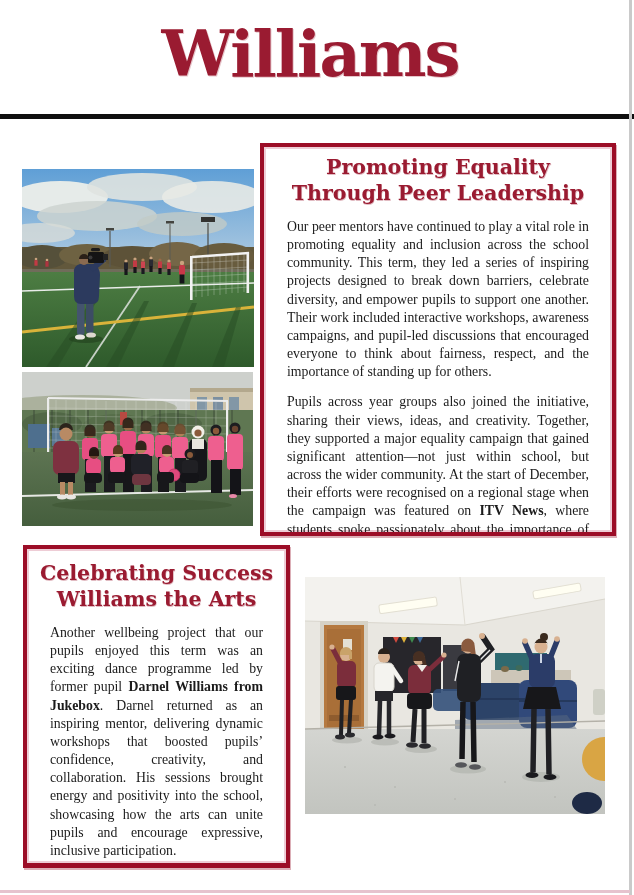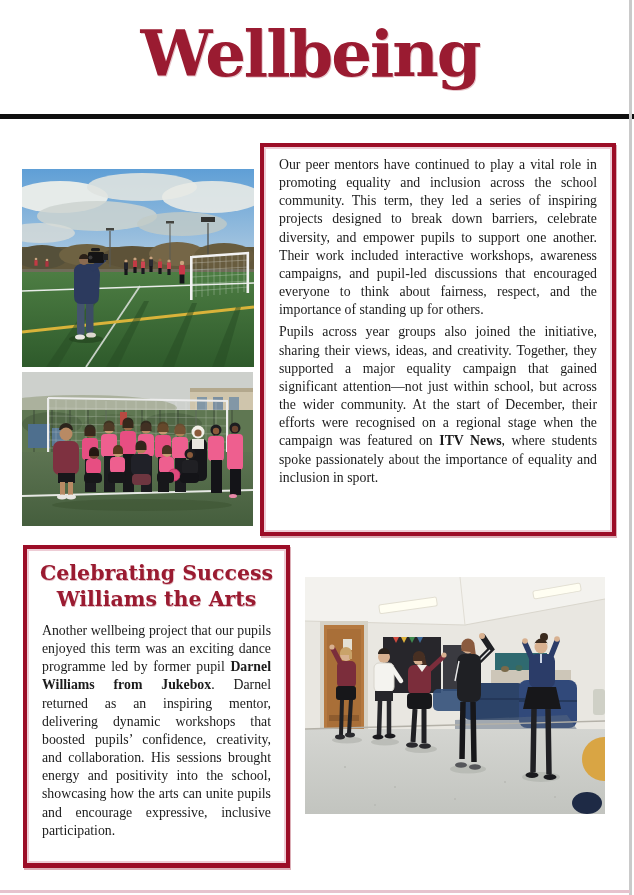--- a/index.html
+++ b/index.html
@@ -10,21 +10,21 @@
         letter-spacing:-2px;color:var(--accent-red,#9a1b31);
         text-shadow:1px 1px 0 rgba(154,27,49,.25);}
   .title-rule{position:absolute;top:114px;left:0;width:634px;height:5px;background:var(--rule-black,#0f0f0f);}
 
   .article-box{position:absolute;box-sizing:border-box;background:#fff;
         border:4px solid var(--border-red,#9c0d27);
         box-shadow:inset 0 0 0 2px #eecdd6, 1px 2px 0 rgba(154,27,49,.35);overflow:hidden;}
   .article-box h2{margin:2px 0 4px 0;text-align:center;color:var(--accent-red,#9a1b31);
         font-family:"DejaVu Serif", serif;font-weight:bold;font-size:20.5px;line-height:26px;
         text-shadow:.6px .6px 0 rgba(154,27,49,.3);}
-  .article-box p{margin:4px;text-align:justify;color:var(--body-text,#1b1b1b);
+  .article-box p{margin:12px;text-align:justify;color:var(--body-text,#1b1b1b);
         font-size:13.8px;line-height:18.15px;}
   .article-box p b{font-weight:bold;}
 
   .box-equality{left:260px;top:143px;width:356px;height:393px;padding:5px 11px 0 11px;}
   .box-arts{left:23px;top:545px;width:267px;height:323px;padding:9px 11px 0 11px;border-bottom-width:5px;}
   .box-arts h2{margin-bottom:10px;}
 
   .photo{position:absolute;display:block;}
   .photo svg{display:block;width:100%;height:100%;}
   .photo-football{left:22px;top:169px;width:232px;height:198px;}
@@ -32,21 +32,21 @@
   .photo-dance{left:305px;top:577px;width:300px;height:237px;}
 
   .page-edge{position:absolute;left:629px;top:0;width:2.5px;height:895px;background:var(--page-edge-grey,#cacaca);}
   .bottom-line{position:absolute;left:0;top:890px;width:630px;height:2.5px;background:var(--bottom-line-pink,#e6c3ce);}
 </style>
 </head>
 <body>
 
 <div class="page">
 
-  <div class="main-title">Wellbeing</div>
+  <div class="main-title">Williams</div>
   <div class="title-rule"></div>
 
   <div class="photo photo-football">
     <svg viewBox="0 0 232 198" preserveAspectRatio="none">
       <defs>
         <linearGradient id="sky1" x1="0" y1="0" x2="0" y2="1">
           <stop offset="0" stop-color="#5f9fd6"></stop>
             <stop offset="1" stop-color="#b9d0e2"></stop>
         </linearGradient>
         <linearGradient id="grass1" x1="0" y1="0" x2="0" y2="1">
@@ -347,20 +347,21 @@
             <circle cx="168" cy="82" r="5.5" fill="#1b1b1e"></circle>
             <circle cx="168" cy="83" r="3" fill="#8a5a3a"></circle>
             <rect x="160" y="88" width="16" height="14" rx="4" fill="#202024"></rect>
             <rect x="158" y="101" width="19" height="10" rx="4" fill="#141418"></rect>
           </g>
       </g>
     </svg>
   </div>
 
   <section class="article-box box-equality">
+    <h2>Promoting Equality Through Peer Leadership</h2>
     <p><span>Our peer mentors have continued to play a vital role in promoting equality and inclusion across the school community. This term, they led a series of inspiring projects designed to break down barriers, celebrate diversity, and empower pupils to support one another. Their work included interactive workshops, awareness campaigns, and pupil-led discussions that encouraged everyone to think about fairness, respect, and the importance of standing up for others.</span></p>
     <p><span>Pupils across year groups also joined the initiative, sharing their views, ideas, and creativity. Together, they supported a major equality campaign that gained significant attention—not just within school, but across the wider community. At the start of December, their efforts were recognised on a regional stage when the campaign was featured on </span><b>ITV News</b><span>, where students spoke passionately about the importance of equality and inclusion in sport.</span></p>
   </section>
 
   <section class="article-box box-arts">
     <h2>Celebrating Success Williams the Arts</h2>
     <p><span>Another wellbeing project that our pupils enjoyed this term was an exciting dance programme led by former pupil </span><b>Darnel Williams from Jukebox</b><span>. Darnel returned as an inspiring mentor, delivering dynamic workshops that boosted pupils’ confidence, creativity, and collaboration. His sessions brought energy and positivity into the school, showcasing how the arts can unite pupils and encourage expressive, inclusive participation.</span></p>
   </section>
 
   <div class="photo photo-dance">

